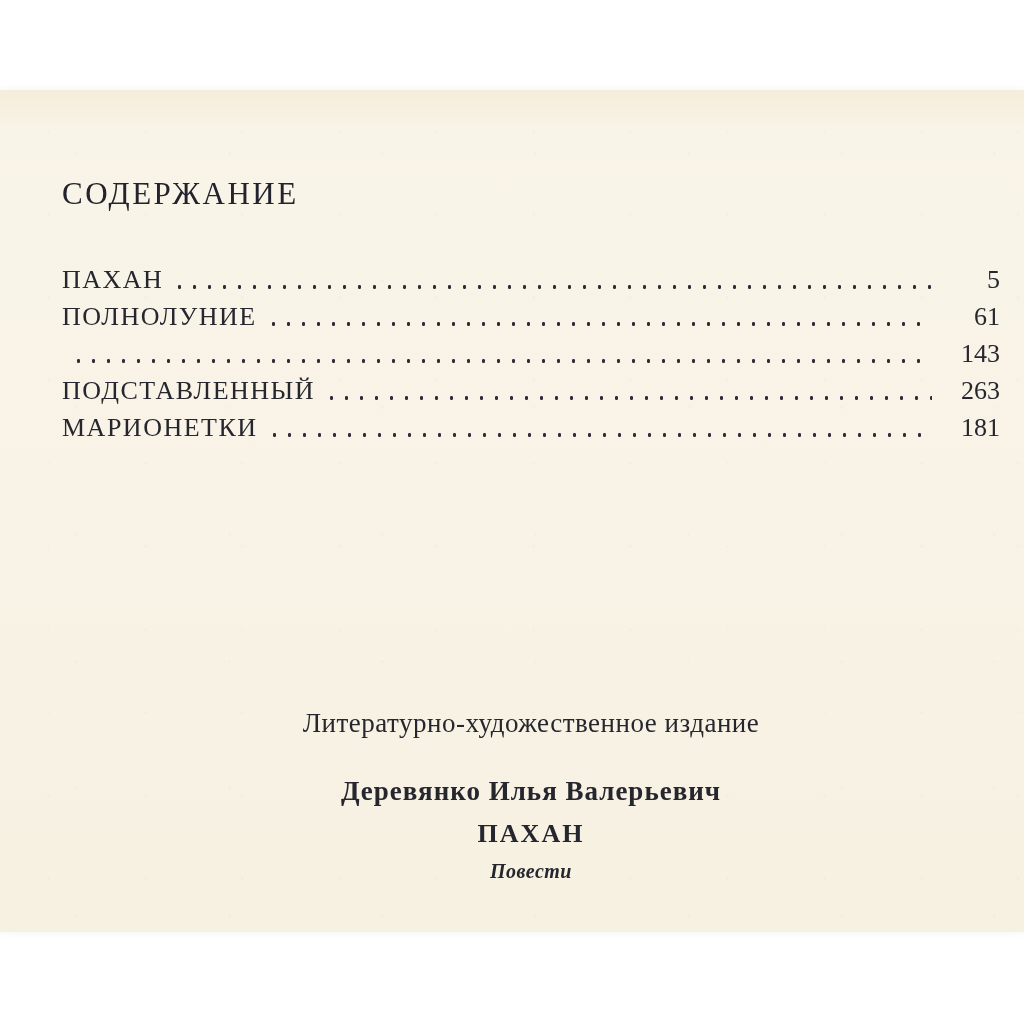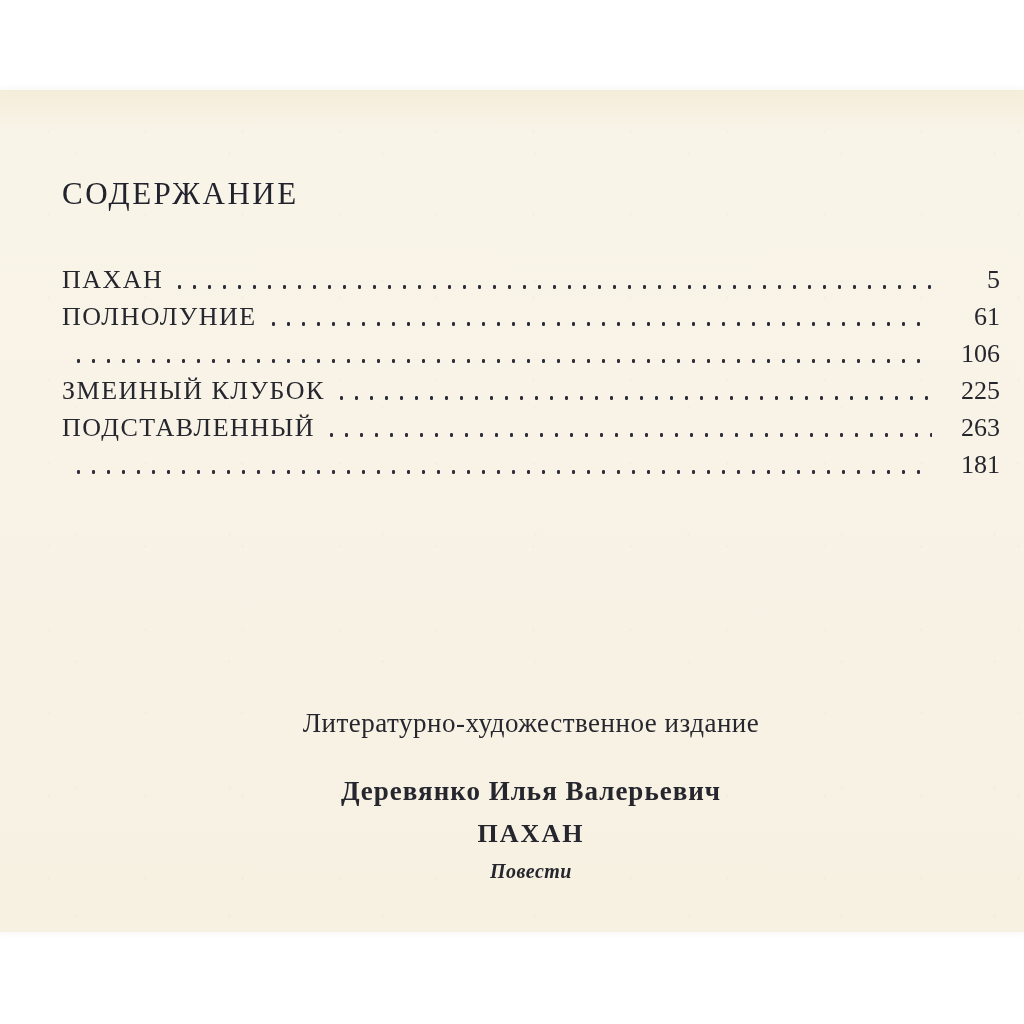--- a/index.html
+++ b/index.html
@@ -141,33 +141,29 @@
           <span class="toc-leader"></span>
           <span class="toc-page">5</span>
         </div>
         <div class="toc-row">
           <span class="toc-title">ПОЛНОЛУНИЕ</span>
           <span class="toc-leader"></span>
           <span class="toc-page">61</span>
         </div>
         <div class="toc-row">
           <span class="toc-leader"></span>
-          <span class="toc-page">106</span>
-        </div>
-        <div class="toc-row">
-          <span class="toc-title">ЗМЕИНЫЙ КЛУБОК</span>
-          <span class="toc-leader"></span>
-          <span class="toc-page">225</span>
+          <span class="toc-page">143</span>
         </div>
         <div class="toc-row">
           <span class="toc-title">ПОДСТАВЛЕННЫЙ</span>
           <span class="toc-leader"></span>
           <span class="toc-page">263</span>
         </div>
         <div class="toc-row">
+          <span class="toc-title">МАРИОНЕТКИ</span>
           <span class="toc-leader"></span>
           <span class="toc-page">181</span>
         </div>
       </div>
 
       <div class="colophon">
         <div class="colophon-line author-name">Деревянко Илья Валерьевич</div>
         <div class="colophon-line edition-type">Литературно-художественное издание</div>
         <div class="colophon-line book-title">ПАХАН</div>
         <div class="colophon-line genre">Повести</div>

